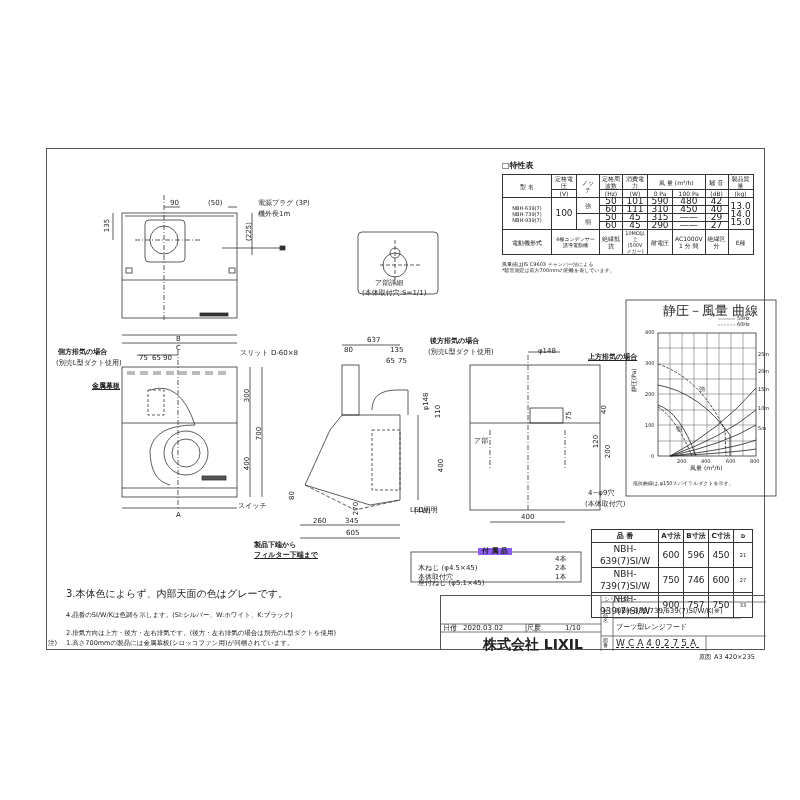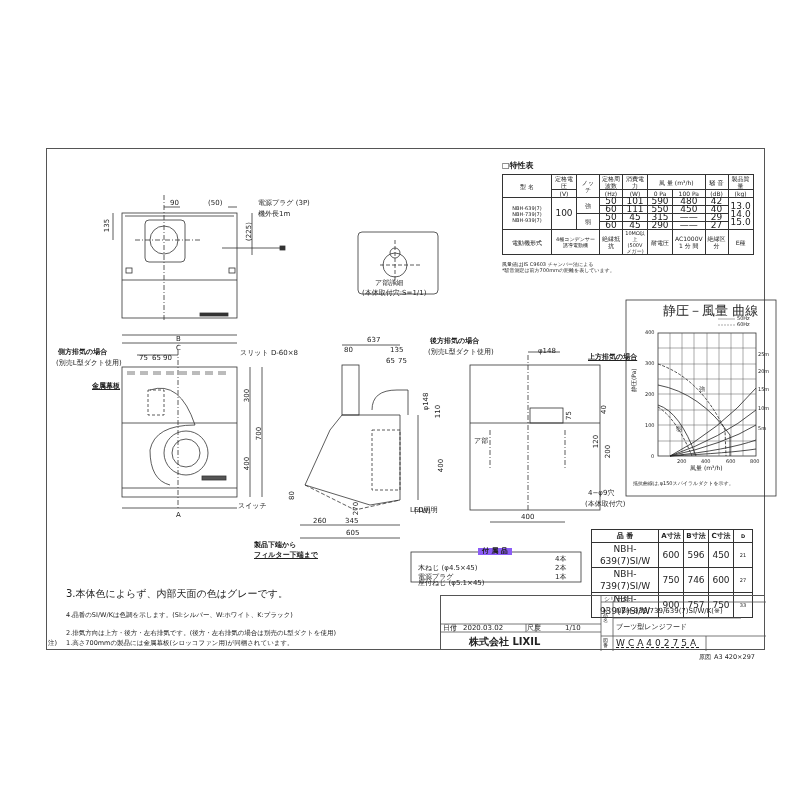--- a/index.html
+++ b/index.html
@@ -201,21 +201,21 @@
     <td class="big">42</td>
     <td rowspan="4" class="big" style="line-height:8px">
       <div>13.0</div>
       <div>14.0</div>
       <div>15.0</div>
     </td>
   </tr>
   <tr>
     <td class="big">60</td>
     <td class="big">111</td>
-    <td class="big">550</td>
+    <td class="big">310</td>
     <td class="big">450</td>
     <td class="big">40</td>
   </tr>
   <tr>
     <td rowspan="2">弱</td>
     <td class="big">50</td>
     <td class="big">45</td>
     <td class="big">315</td>
     <td class="big">——</td>
     <td class="big">29</td>
@@ -337,21 +337,21 @@
     <td style="font-size:5px">33</td>
   </tr>
 </tbody>
   </table>
 
 <span class="tb" style="left:478px;top:548px;background:#8b5cf6;padding:0 4px">付 属 品</span>
 <span class="t" style="left:418px;top:580px">座付ねじ (φ5.1×45)</span>
 <span class="t" style="left:555px;top:556px">4本</span>
 <span class="t" style="left:418px;top:565px">木ねじ (φ4.5×45)</span>
 <span class="t" style="left:555px;top:565px">2本</span>
-<span class="t" style="left:418px;top:574px">電源プラグ</span>
+<span class="t" style="left:418px;top:574px">本体取付穴</span>
 <span class="t" style="left:555px;top:574px">1本</span>
 
 <span class="t" style="left:66px;top:612px;font-size:6.5px">4.品番のSI/W/Kは色調を示します。(SI:シルバー、W:ホワイト、K:ブラック)</span>
 <span class="t" style="left:66px;top:589px;font-size:10px">3.本体色によらず、内部天面の色はグレーです。</span>
 <span class="t" style="left:66px;top:630px;font-size:6.5px">2.排気方向は上方・後方・左右排気です。(後方・左右排気の場合は別売のL型ダクトを使用)</span>
 <span class="t" style="left:48px;top:640px;font-size:6.5px">注)</span>
 <span class="t" style="left:66px;top:640px;font-size:6.5px">1.高さ700mmの製品には金属幕板(シロッコファン用)が同梱されています。</span>
 
 <div class="titleblock">
   <svg width="325" height="55">
@@ -366,22 +366,22 @@
       <line x1="13" y1="28" x2="13" y2="36"></line>
       <line x1="85" y1="28" x2="85" y2="36"></line>
       <line x1="95" y1="28" x2="95" y2="36"></line>
       <line x1="0" y1="28" x2="160" y2="28"></line>
     </g>
   </svg>
   <span class="t" style="left:2px;top:29px">日付</span>
   <span class="t" style="left:22px;top:29px">2020.03.02</span>
   <span class="t" style="left:86px;top:29px">尺度</span>
   <span class="t" style="left:124px;top:29px">1/10</span>
-  <span class="tb" style="left:28px;top:41px;font-size:10px">株式会社 LIXIL</span>
+  <span class="tb" style="left:42px;top:41px;font-size:14px">株式会社 LIXIL</span>
   <span class="t" style="left:163px;top:0px;font-size:6px">シリーズ:</span>
   <span class="t" style="left:162px;top:12px;font-size:5px;width:8px;white-space:normal">製品名</span>
   <span class="t" style="left:175px;top:12px">NBH-939/739/639(7)SI/W/K(※)</span>
   <span class="t" style="left:175px;top:28px">ブーツ型レンジフード</span>
   <span class="t" style="left:162px;top:42px;font-size:5px;width:8px;white-space:normal">図番</span>
   <span class="t" style="left:175px;top:43px;font-size:9px;letter-spacing:3px;text-decoration:underline dashed">WCA40275A</span>
 </div>
 <span class="t" style="left:699px;top:654px;font-size:6px">原図</span>
-<span class="t" style="left:714px;top:654px;font-size:6.5px">A3 420×297</span>
+<span class="t" style="left:714px;top:654px;font-size:6.5px">A3 420×235</span>
 
 </body></html>

